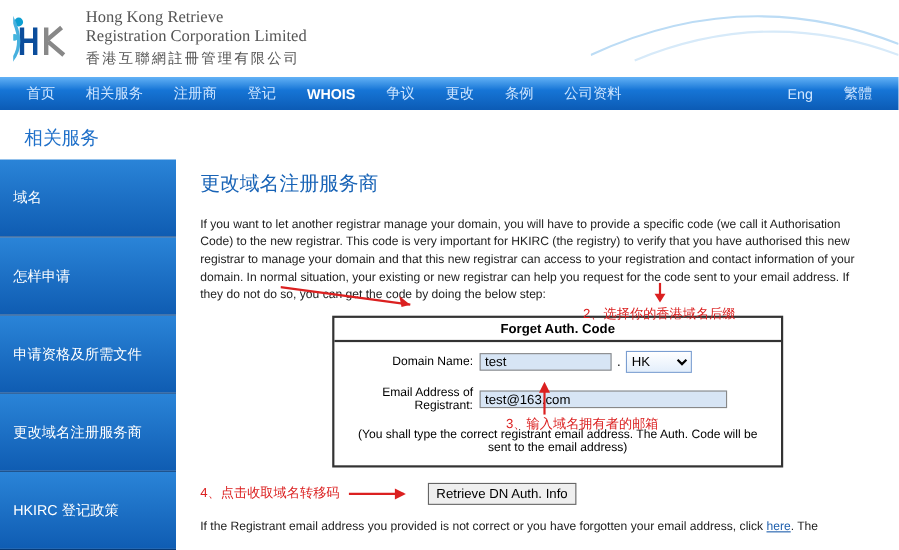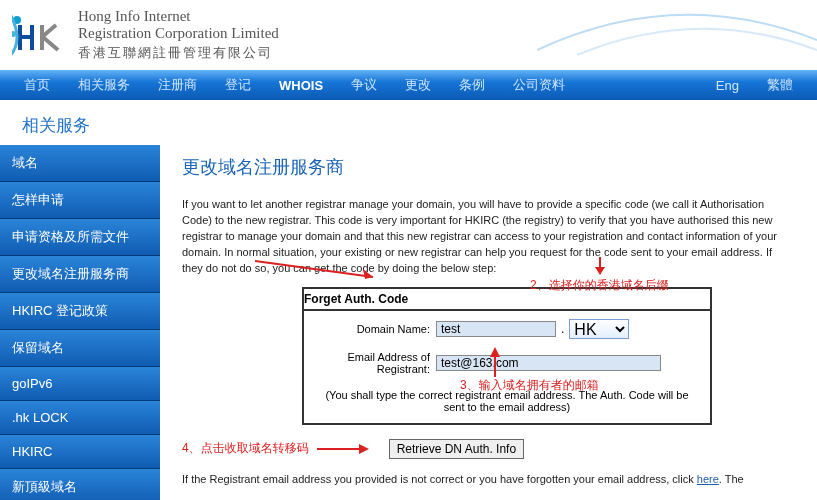--- a/index.html
+++ b/index.html
@@ -12,36 +12,36 @@
   .brand-text .en { font-size: 15px; }
   .brand-text .zh { font-size: 13px; letter-spacing: 2px; margin-top: 2px; }
   .top-curve { position: absolute; right: 0; top: 0; }
   .nav { height: 30px; background: linear-gradient(#63b2f6, #1675d6 40%, #0c5bb5); display: flex; align-items: center; color: #fff; padding: 0 10px; font-size: 13px; }
   .nav-item { margin: 0 14px; color: #cfe6ff; cursor: pointer; }
   .nav-item.active { color: #fff; font-weight: bold; }
   .nav-spacer { flex: 1; }
   .section-title { color: #1f70c9; font-size: 17px; padding: 14px 0 8px 22px; font-weight: normal; }
   .content { display: flex; }
   .sidebar { width: 160px; }
-  .sidebar-item { background: linear-gradient(#2a84d8,#0f5cb2); color: #fff; padding: 9px 12px; font-size: 13px; border-bottom: 1px solid #063a77; cursor: pointer; }
+  .sidebar-item { background: linear-gradient(#2a84d8,#0f5cb2); color: #fff; padding: 26px 12px; font-size: 13px; border-bottom: 1px solid #063a77; cursor: pointer; }
   .main { flex: 1; padding: 10px 22px; position: relative; }
   .page-title { color: #1863b6; font-size: 18px; margin-bottom: 18px; }
   .intro { font-size: 11px; color: #222; line-height: 1.45; margin-bottom: 6px; }
   .annot { position: absolute; color: #db2020; font-size: 12px; white-space: nowrap; }
   .arrow { position: absolute; pointer-events: none; }
   .form-box { border: 2px solid #333; width: 410px; margin: 10px 0 10px 120px; }
-  .form-title { text-align: left; font-weight: bold; border-bottom: 2px solid #333; padding: 3px 0; }
+  .form-title { text-align: center; font-weight: bold; border-bottom: 2px solid #333; padding: 3px 0; }
   .form-body { padding: 8px 10px; border-radius: 20px; }
   .row { display: flex; align-items: center; margin-bottom: 12px; }
   .lbl { width: 122px; text-align: right; padding-right: 6px; font-size: 11px; }
   .inp { border: 1px solid #888; height: 16px; padding: 2px 4px; font-size: 12px; background: #d7e5f5; }
   .inp.domain { width: 120px; }
   .inp.email { width: 225px; }
   .dot { margin: 0 5px; }
-  .sel { border: 1px solid #7a9ed1; height: 20px; width: 60px; font-size: 16px; background: linear-gradient(#fff,#e3eefb); }
+  .sel { border: 1px solid #7a9ed1; height: 20px; width: 60px; font-size: 12px; background: linear-gradient(#fff,#e3eefb); }
   .note { font-size: 11px; text-align: center; padding: 2px 6px; }
   .action-row { display: flex; align-items: center; margin: 14px 0; }
   .action-btn { margin-left: 195px; border: 1px solid #666; padding: 2px 7px; font-size: 12px; background: #efefef; cursor: pointer; }
   .footer-text { font-size: 11px; color: #222; }
   .footer-text .link { color: #1e5fad; text-decoration: underline; cursor: pointer; }
 </style>
 </head>
 <body>
 <div class="page">
 
@@ -49,21 +49,21 @@
   <div class="logo">
     <svg viewBox="0 0 56 50">
           <path d="M8 15 L8 40 M8 27 L20 27 M20 15 L20 40" stroke="#0b4d9c" stroke-width="4" fill="none"></path>
           <path d="M30 15 L30 40 M30 27 L44 15 M32 28 L46 40" stroke="#888" stroke-width="4" fill="none"></path>
           <circle cx="5" cy="10" r="4" fill="#0ea0d2"></circle>
           <circle cx="1" cy="24" r="3" fill="#45b6de"></circle>
           <path d="M-2 4 Q12 30 -2 46" stroke="#47b0de" stroke-width="3" fill="none"></path>
         </svg>
   </div>
   <div class="brand-text">
-    <div class="en">Hong Info Internet</div>
+    <div class="en">Hong Kong Retrieve</div>
     <div class="en">Registration Corporation Limited</div>
     <div class="zh">香港互聯網註冊管理有限公司</div>
   </div>
   <svg class="top-curve" width="280" height="60">
         <path d="M0 50 Q140 -15 280 40" stroke="#bcdcf5" stroke-width="2" fill="none"></path>
         <path d="M40 55 Q160 5 280 50" stroke="#d7eaf9" stroke-width="2" fill="none"></path>
       </svg>
 </div>
 
 <div class="nav">

